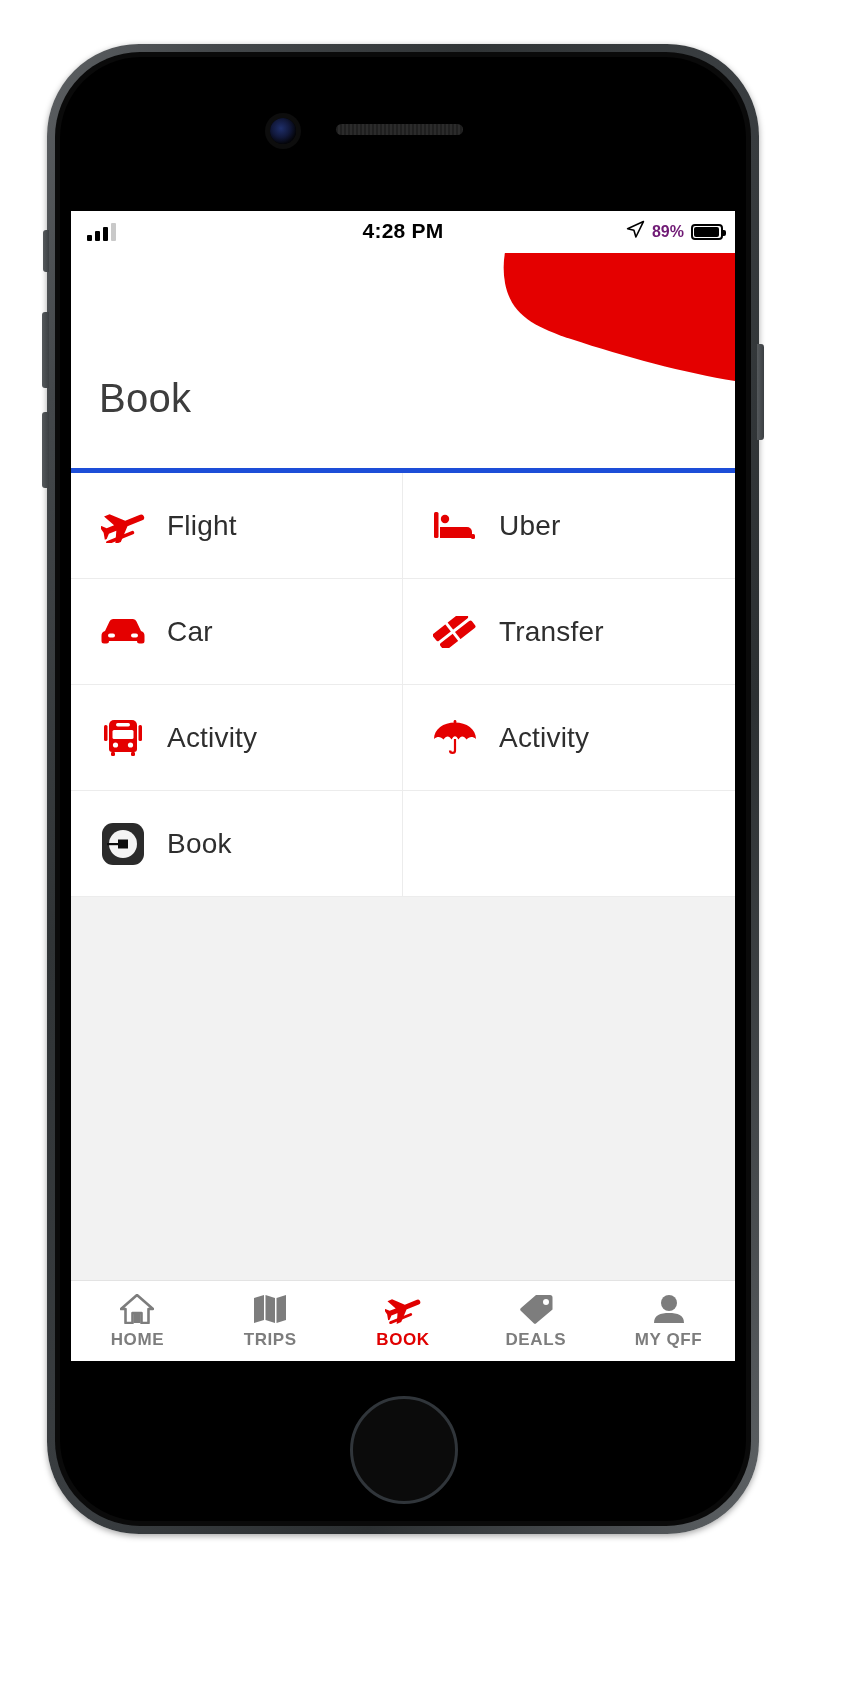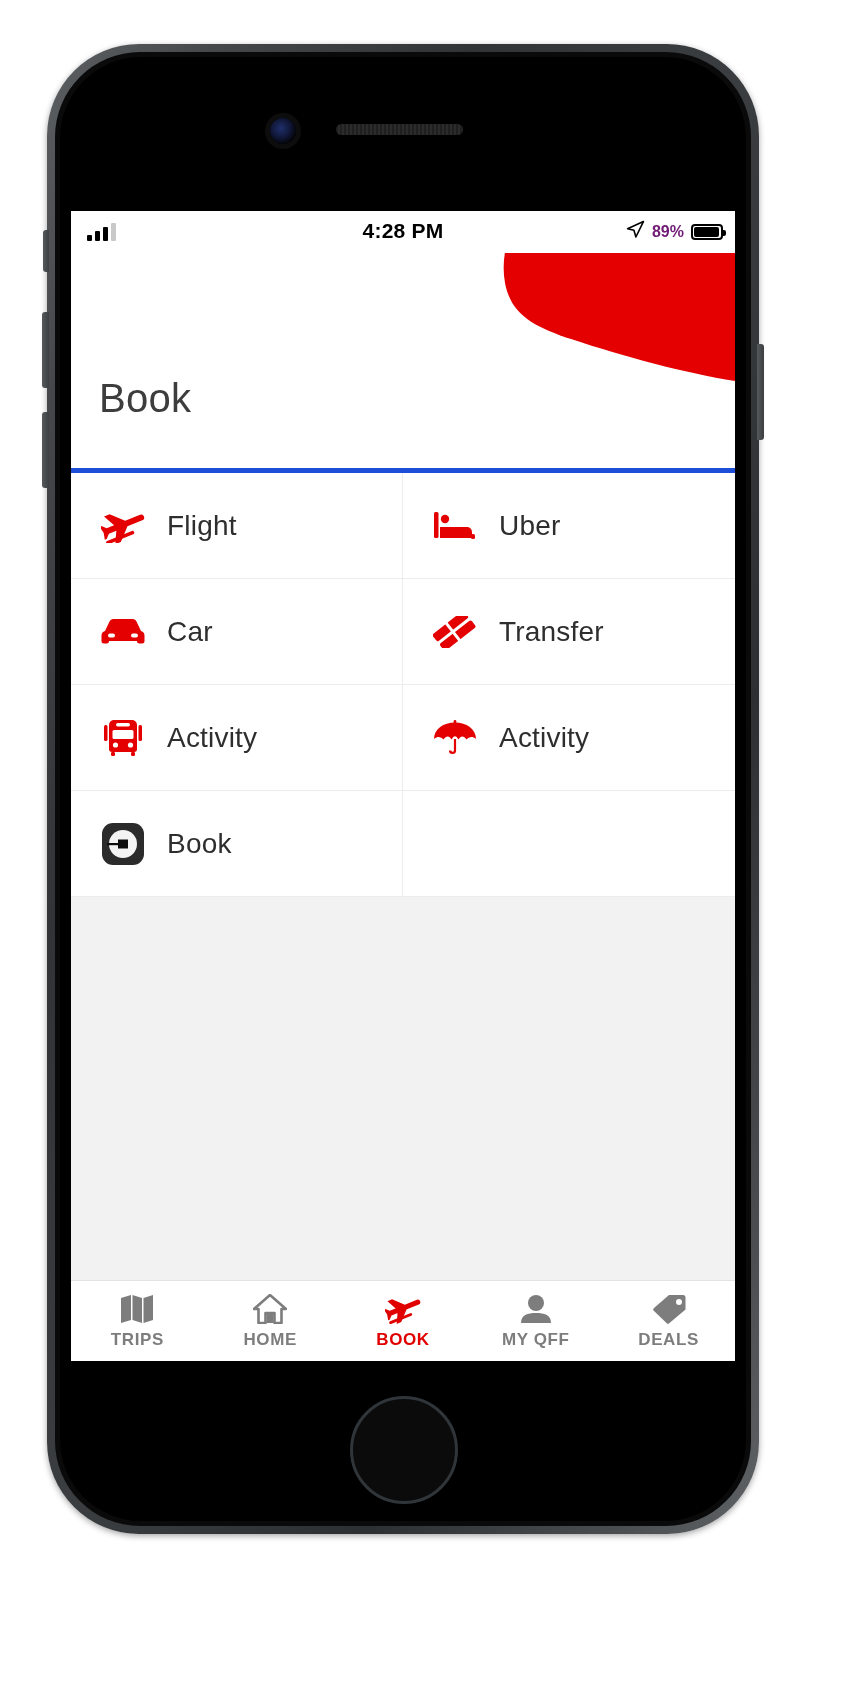--- a/index.html
+++ b/index.html
@@ -405,71 +405,71 @@
 
       </div>
 
       <div id="content-filler"></div>
 
       <div id="tab-bar">
 
         <div class="tab-item">
           <span class="tab-icon">
             <svg width="34" height="30" viewBox="0 0 34 30" aria-hidden="true">
+              <path d="M17 1 L33 15 h-4.5 v14 h-7 v-10 h-9 v10 h-7 V15 H1 Z" fill="none" stroke="#7d7d7d" stroke-width="2.6" stroke-linejoin="round"></path>
+              <path d="M13.5 29 v-10 h7 v10 Z" fill="#7d7d7d"></path>
+            </svg>
+          </span>
+          <span class="tab-label">HOME</span>
+        </div>
+
+        <div class="tab-item">
+          <span class="tab-icon">
+            <svg width="34" height="30" viewBox="0 0 34 30" aria-hidden="true">
               <g fill="#7d7d7d">
                 <path d="M1 4 L11 1 v25 L1 29 Z"></path>
                 <path d="M12.5 1 L22 4 v25 L12.5 26 Z"></path>
                 <path d="M23.5 4 L33 1 v25 l-9.5 3 Z"></path>
               </g>
             </svg>
           </span>
           <span class="tab-label">TRIPS</span>
-        </div>
-
-        <div class="tab-item">
-          <span class="tab-icon">
-            <svg width="34" height="30" viewBox="0 0 34 30" aria-hidden="true">
-              <path d="M17 1 L33 15 h-4.5 v14 h-7 v-10 h-9 v10 h-7 V15 H1 Z" fill="none" stroke="#7d7d7d" stroke-width="2.6" stroke-linejoin="round"></path>
-              <path d="M13.5 29 v-10 h7 v10 Z" fill="#7d7d7d"></path>
-            </svg>
-          </span>
-          <span class="tab-label">HOME</span>
         </div>
 
         <div class="tab-item active">
           <span class="tab-icon">
             <svg width="36" height="32" viewBox="0 0 44 34" aria-hidden="true">
               <g fill="#e00000" transform="rotate(-22 22 17)">
                 <path d="M2 19 h40 a3 3 0 0 0 0-6 H26 L14 1 H8 l6 12 H6 L2 9 H0 l1.5 7 L0 23 h2 l4-4 h8 l-6 12 h6 l12-12"></path>
                 <rect x="0" y="25" width="30" height="3.5" rx="1.7"></rect>
               </g>
             </svg>
           </span>
           <span class="tab-label">BOOK</span>
         </div>
 
         <div class="tab-item">
           <span class="tab-icon">
+            <svg width="34" height="30" viewBox="0 0 34 30" aria-hidden="true">
+              <path d="M17 1 h14 a2.5 2.5 0 0 1 2.5 2.5 v12 L17.5 29 a2 2 0 0 1-3 0 L2 17 a2 2 0 0 1 0-3 Z" fill="#7d7d7d"></path>
+              <circle cx="27" cy="8" r="3" fill="#fff"></circle>
+            </svg>
+          </span>
+          <span class="tab-label">DEALS</span>
+        </div>
+
+        <div class="tab-item">
+          <span class="tab-icon">
             <svg width="32" height="30" viewBox="0 0 32 30" aria-hidden="true">
               <g fill="#7d7d7d">
                 <circle cx="16" cy="9" r="8"></circle>
                 <path d="M1 29 C1 21 7.5 19 16 19 S31 21 31 29 Z"></path>
               </g>
             </svg>
           </span>
           <span class="tab-label">MY QFF</span>
         </div>
 
-        <div class="tab-item">
-          <span class="tab-icon">
-            <svg width="34" height="30" viewBox="0 0 34 30" aria-hidden="true">
-              <path d="M17 1 h14 a2.5 2.5 0 0 1 2.5 2.5 v12 L17.5 29 a2 2 0 0 1-3 0 L2 17 a2 2 0 0 1 0-3 Z" fill="#7d7d7d"></path>
-              <circle cx="27" cy="8" r="3" fill="#fff"></circle>
-            </svg>
-          </span>
-          <span class="tab-label">DEALS</span>
-        </div>
-
       </div>
 
     </div>
   </div>
 </div>
 
 </body></html>

